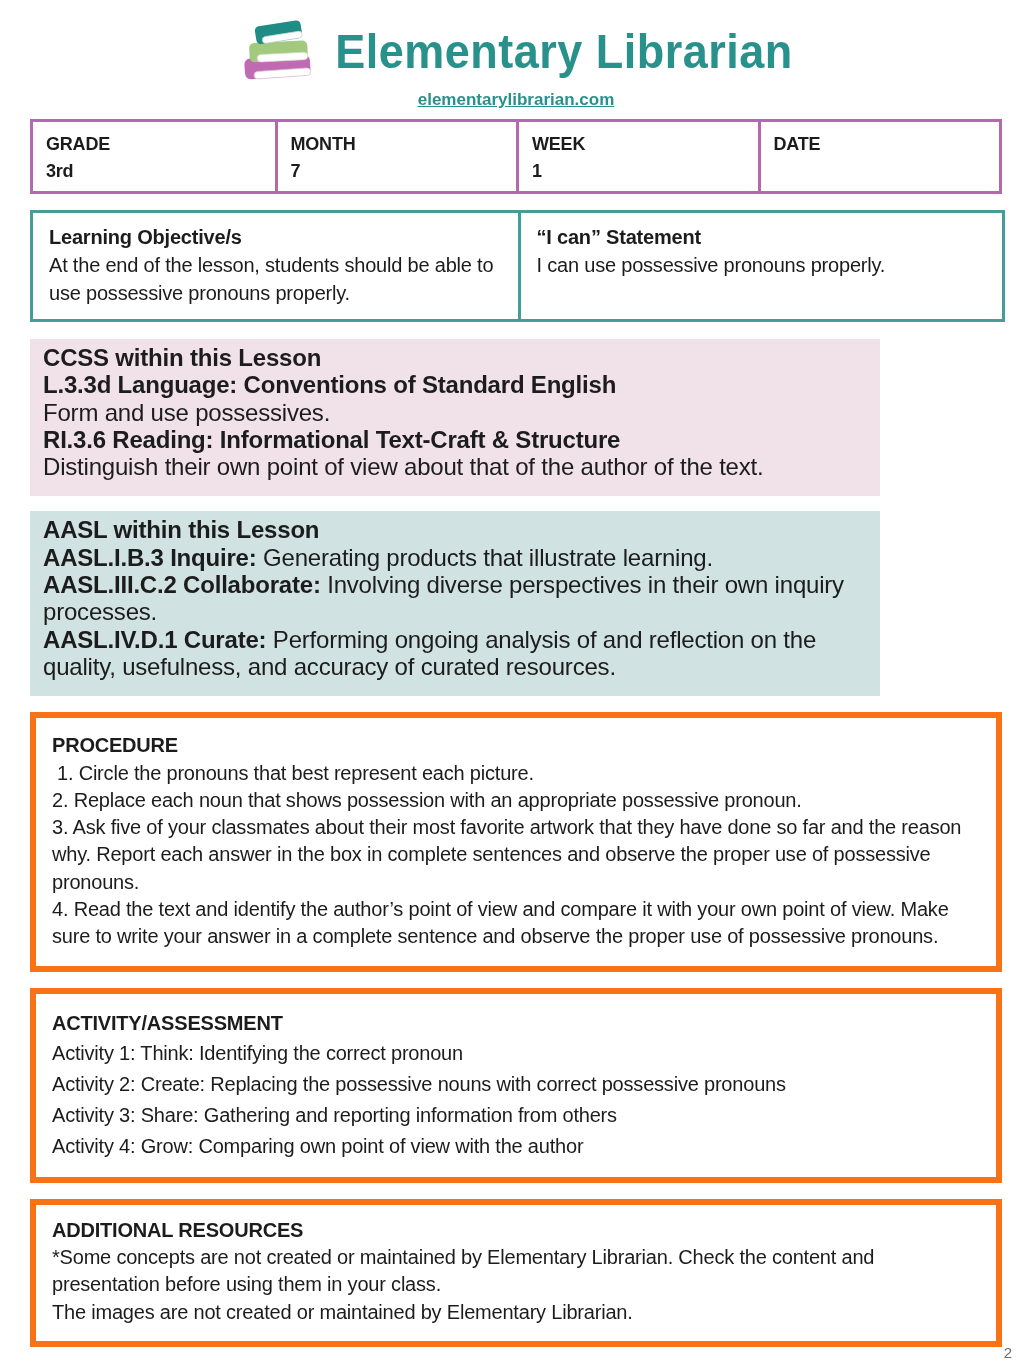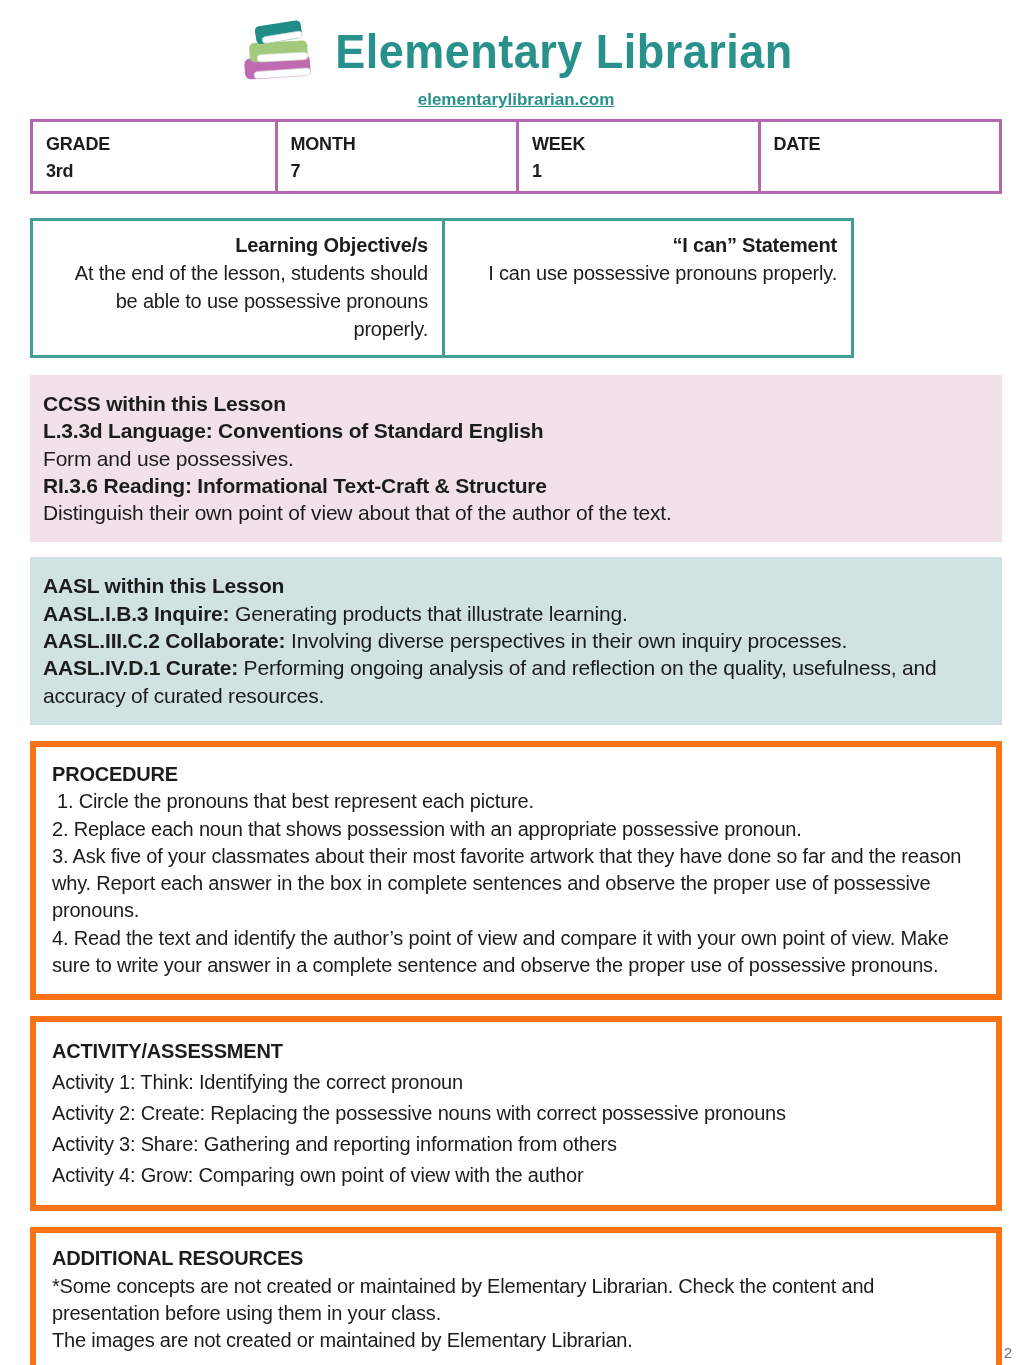--- a/index.html
+++ b/index.html
@@ -39,36 +39,36 @@
     width: 972px; height: 75px;
     border: 3px solid #b468ae;
     display: grid; grid-template-columns: 1fr 1fr 1fr 1fr;
   }
   .info-cell { border-left: 3px solid #b468ae; padding: 9px 0 0 13px; }
   .info-cell:first-child { border-left: none; }
   .info-label, .info-value { font-weight: 700; font-size: 18px; line-height: 27px; letter-spacing: -0.2px; }
 
   
   .objectives {
-    margin-top: 24px;
-    width: 824px; min-height: 110px;
+    margin-top: 16px;
+    width: 975px; min-height: 110px;
     border: 3px solid #449d97;
-    display: grid; grid-template-columns: 1fr 1fr; text-align: right;
+    display: grid; grid-template-columns: 1fr 1fr;
   }
   .obj-cell { padding: 10px 14px 12px 16px; }
   .obj-cell.right { border-left: 3px solid #449d97; }
   .obj-heading { font-weight: 700; font-size: 20px; line-height: 28px; letter-spacing: -0.2px; }
   .obj-body { font-size: 20px; line-height: 28px; letter-spacing: -0.2px; }
 
   
   .tint-box {
     margin-top: 17px;
-    width: 972px;
-    padding: 15px 16px 16px 13px;
-    font-size: 21px; line-height: 27.3px; letter-spacing: -0.2px;
+    width: 850px;
+    padding: 5px 16px 16px 13px;
+    font-size: 24px; line-height: 27.3px; letter-spacing: -0.2px;
   }
   .ccss-box { background: #f1e2ea; }
   .aasl-box { background: #d0e2e2; margin-top: 15px; }
   .tb-line { min-height: 27.3px; }
   .bold { font-weight: 700; }
 
   
   .border-box {
     margin-top: 16px;
     width: 972px;

